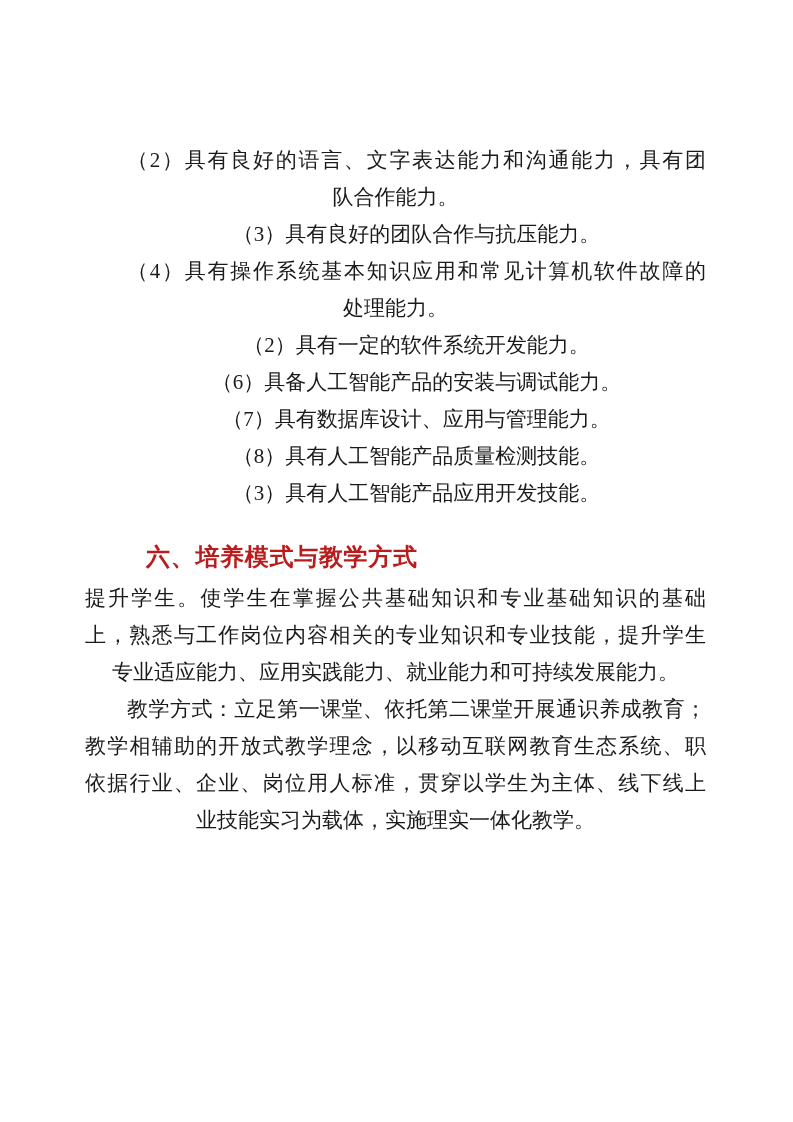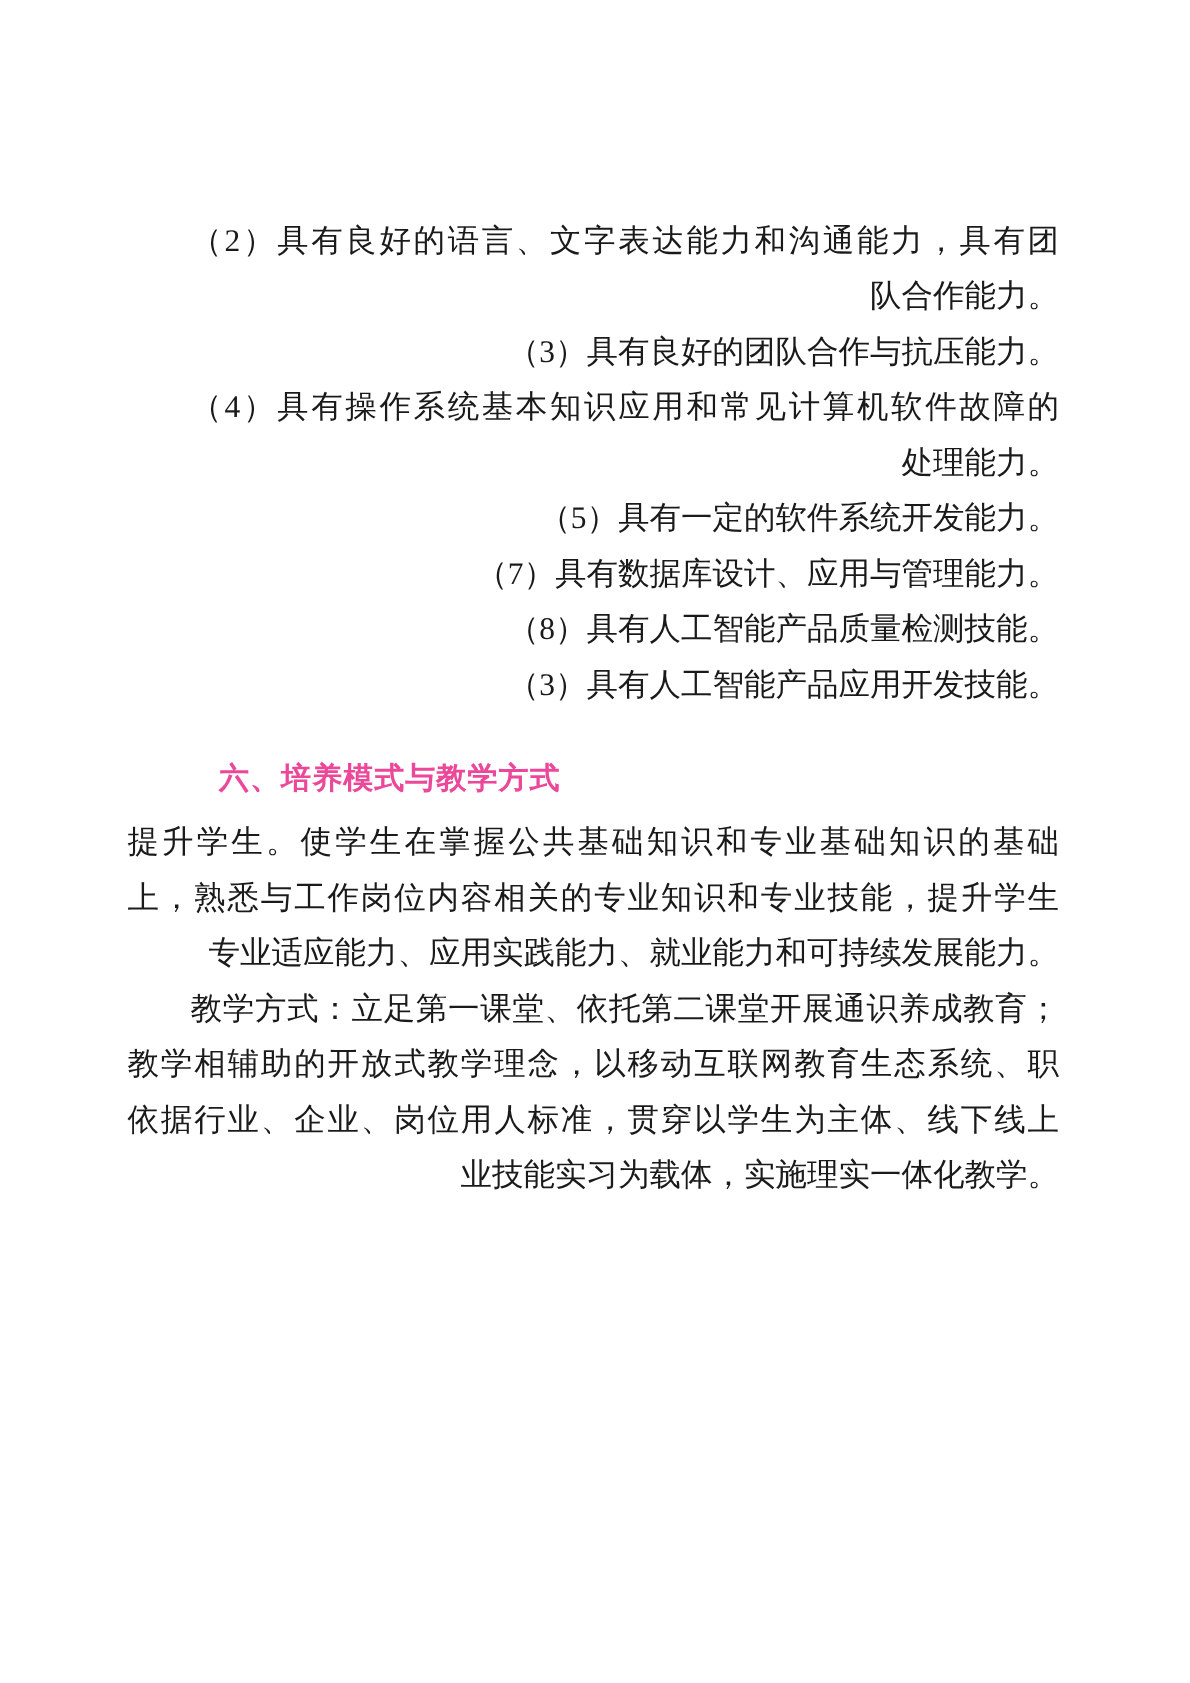--- a/index.html
+++ b/index.html
@@ -15,37 +15,37 @@
   .content {
     position: absolute;
     left: 85px;
     top: 142px;
     width: 621px;
   }
   .para { margin: 0; padding: 0; }
   .ln {
     font-size: 21px;
     line-height: 37px;
-    text-align: right;
+    text-align: center;
     white-space: normal;
   }
   .jst {
     text-align: justify;
     text-align-last: justify;
   }
   .ind { text-indent: 42px; }
   .heading {
     margin: 26px 0 5px 0;
     font-family: "Liberation Sans", "DejaVu Sans", sans-serif;
     font-weight: 700;
-    font-size: 20px;
+    font-size: 24px;
     line-height: 37px;
     letter-spacing: 0.7px;
     text-indent: 61px;
-    color: #ec4899;
+    color: #b91c1c;
   }
   .footer {
     position: absolute;
     left: 118px;
     top: 1042px;
     font-family: "Liberation Serif", "DejaVu Serif", serif;
     font-size: 15px;
     line-height: 18px;
     color: #1a1a1a;
     white-space: nowrap;
@@ -71,23 +71,26 @@
     <div class="para">
       <div class="ln ind">（3）具有良好的团队合作与抗压能力。</div>
     </div>
 
     <div class="para">
       <div class="ln ind jst">（4）具有操作系统基本知识应用和常见计算机软件故障的</div>
       <div class="ln">处理能力。</div>
     </div>
 
     <div class="para">
-      <div class="ln ind">（5）具有一定的软件系统开发能力。</div>
+      <div class="ln ind">（2）具有一定的软件系统开发能力。</div>
     </div>
 
+    <div class="para">
+      <div class="ln ind">（6）具备人工智能产品的安装与调试能力。</div>
+    </div>
 
     <div class="para">
       <div class="ln ind">（7）具有数据库设计、应用与管理能力。</div>
     </div>
 
     <div class="para">
       <div class="ln ind">（8）具有人工智能产品质量检测技能。</div>
     </div>
 
     <div class="para">

